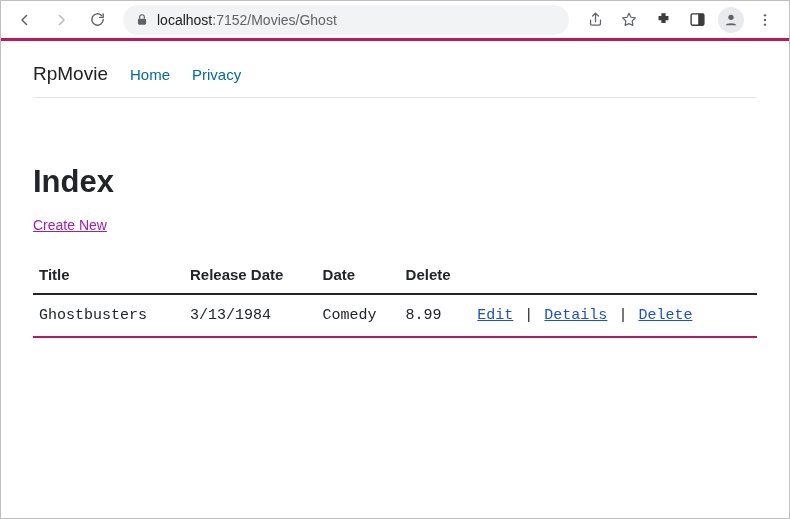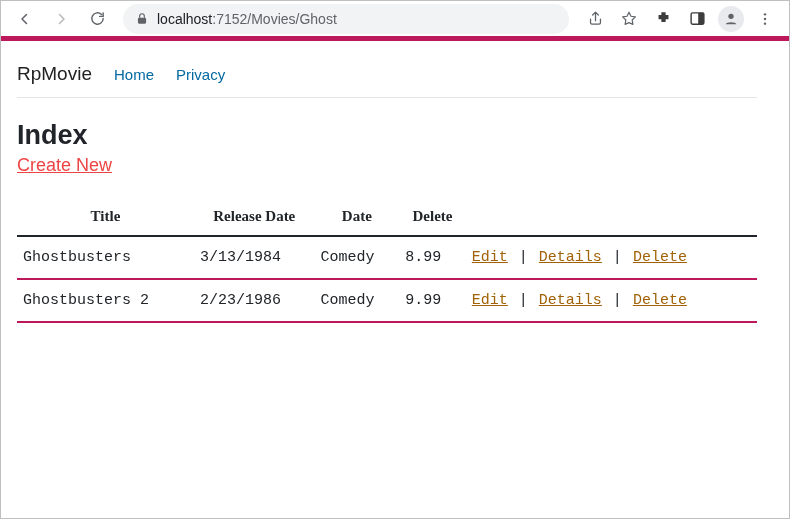--- a/index.html
+++ b/index.html
@@ -6,45 +6,45 @@
   html, body { width: 790px; height: 519px; font-family: "Segoe UI", Arial, sans-serif; background: #fff; }
   body { border: 1px solid #bfbfbf; overflow: hidden; }
 
   
   .tabstrip { height: 38px; background: #dee1e6; display: flex; align-items: flex-end; padding-left: 8px; position: relative; margin-top:-38px;}
   .tabstrip .spacer { flex:1; }
   .tab { display: flex; align-items: center; background: #fff; height: 34px; min-width: 220px; border-radius: 8px 8px 0 0; padding: 0 10px; font-size: 12.5px; color: #3c3c3c; gap: 8px; position: relative;}
   .tabstrip .wincontrols { display:flex; align-items:center; padding-bottom:4px; padding-right:2px; }
 
   
-  .toolbar { height: 40px; background: #fff; display:flex; align-items:center; padding: 0 8px; gap: 4px; border-bottom: 5px solid #be185d; }
+  .toolbar { height: 40px; background: #fff; display:flex; align-items:center; padding: 0 8px; gap: 4px; border-bottom: 3px solid #be185d; }
   .tbtn { width: 32px; height: 32px; border-radius:50%; display:flex; align-items:center; justify-content:center; color:#5f6368; }
   .tbtn.disabled { color:#b9b9b9; }
   .omnibox { flex:1; height: 30px; background:#f1f3f4; border-radius: 15px; display:flex; align-items:center; padding: 0 12px; gap:8px; margin: 0 6px; font-size:14px; color:#202124;}
   .omnibox .lock { color:#5f6368; display:flex; }
   .omnibox .url { flex:1; white-space:nowrap; overflow:hidden; }
   .url .host-dim { color:#5f6368; }
   .url .host { color:#202124; }
   .url .path { color:#5f6368; }
   .right-icons { display:flex; align-items:center; gap:2px; }
 
   
-  .page { padding: 14px 32px 0 16px; height: calc(519px - 38px - 40px - 2px); display:flex; flex-direction:column; }
+  .page { padding: 14px 32px 0 32px; height: calc(519px - 38px - 40px - 2px); display:flex; flex-direction:column;gap:44px; }
   .navbar { display:flex; align-items:center; gap: 22px; padding: 8px 0 12px 0; border-bottom: 1px solid #e5e5e5;}
   .brand { font-size: 19px; color:#222; }
   .navlink { font-size: 15px; color:#0369a1; }
 
   .content { padding-top: 22px; flex:1; }
-  h1.page-title { font-size: 27px; font-weight:600; color:#212529; margin-bottom: 4px;}
-  a.link { color:#ef4444; font-size:18px; }
+  h1.page-title { font-size: 31px; font-weight:600; color:#212529; margin-bottom: 16px;}
+  a.link { color:#a21caf; font-size:14px; }
 
   table { width:100%; border-collapse: collapse; margin-top: 22px; font-size:15px; color:#212529;}
-  thead th { text-align:center; font-weight:700; padding: 10px 6px; border-bottom: 2px solid #212529; font-family: Liberation Serif, serif; }
+  thead th { text-align:left; font-weight:700; padding: 10px 6px; border-bottom: 2px solid #212529; }
   tbody td { padding: 12px 6px; border-bottom: 2px solid #be185d; vertical-align: middle; font-family: Liberation Mono, monospace;}
-  .actions a { color:#a16207; text-decoration: underline; text-align: center; }
+  .actions a { color:#1d4ed8; text-decoration: underline; text-align: center; }
   .actions .sep { color:#212529; padding: 0 2px; }
 
   footer.page-footer { border-top:1px solid #e5e5e5; padding: 14px 0; color:#6c757d; font-size:15px; }
   footer.page-footer a { color:#0d6efd; text-decoration:underline; }
 
   .avatar-circle { width:26px; height:26px; border-radius:50%; background:#e8eaed; display:flex; align-items:center; justify-content:center; color:#5f6368;}
 </style>
 </head>
 <body>
 
@@ -155,24 +155,17 @@
         </tr>
       </thead>
       <tbody id="table-body">
           <tr>
             <td>Ghostbusters</td>
             <td>3/13/1984</td>
             <td>Comedy</td>
             <td>8.99</td>
             <td class="actions"><a href="#">Edit</a><span class="sep"> | </span><a href="#">Details</a><span class="sep"> | </span><a href="#">Delete</a></td>
           </tr>
-          <tr>
-            <td>Ghostbusters 2</td>
-            <td>2/23/1986</td>
-            <td>Comedy</td>
-            <td>9.99</td>
-            <td class="actions"><a href="#">Edit</a><span class="sep"> | </span><a href="#">Details</a><span class="sep"> | </span><a href="#">Delete</a></td>
-          </tr>
         </tbody>
     </table>
   </div>
 
 </div>
 
 </body></html>

